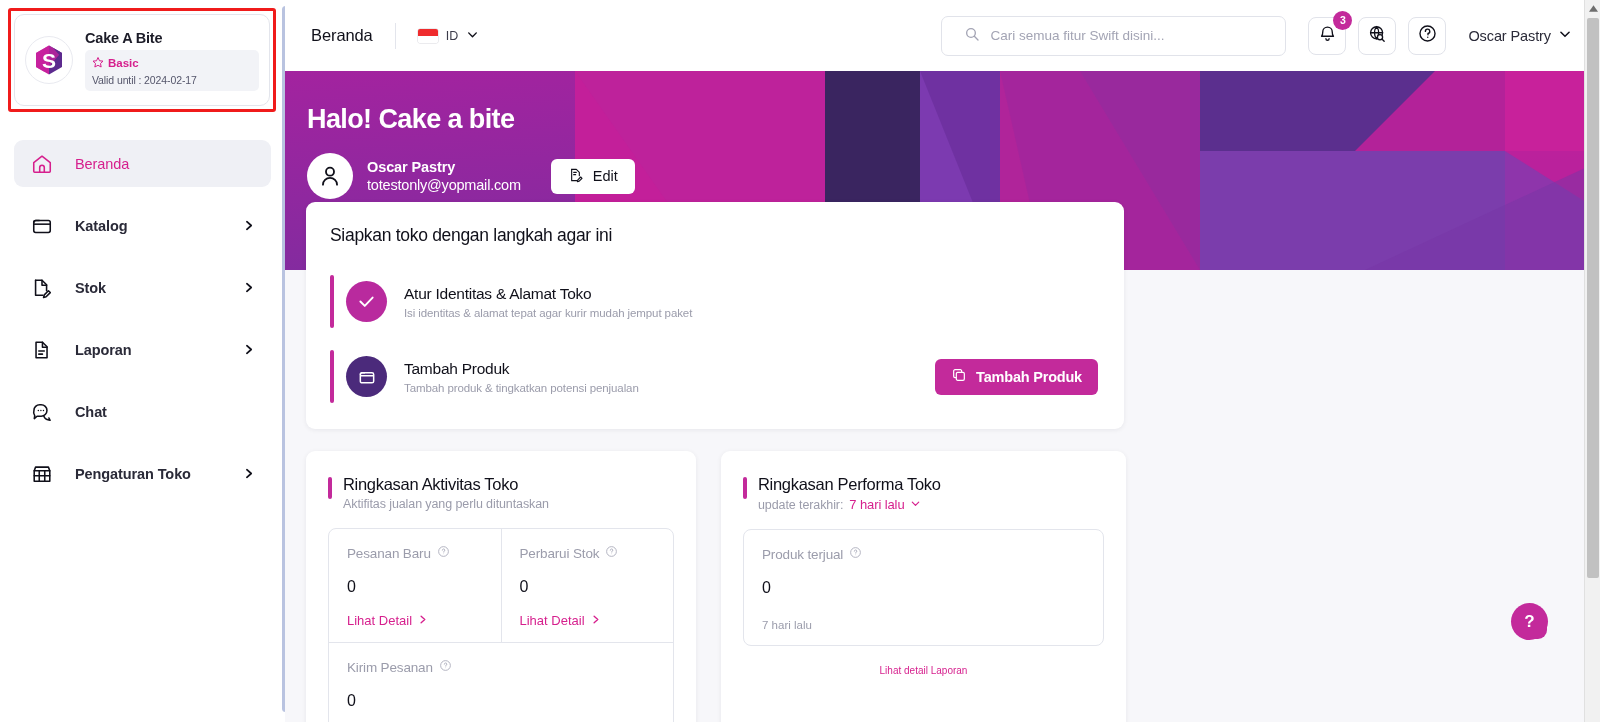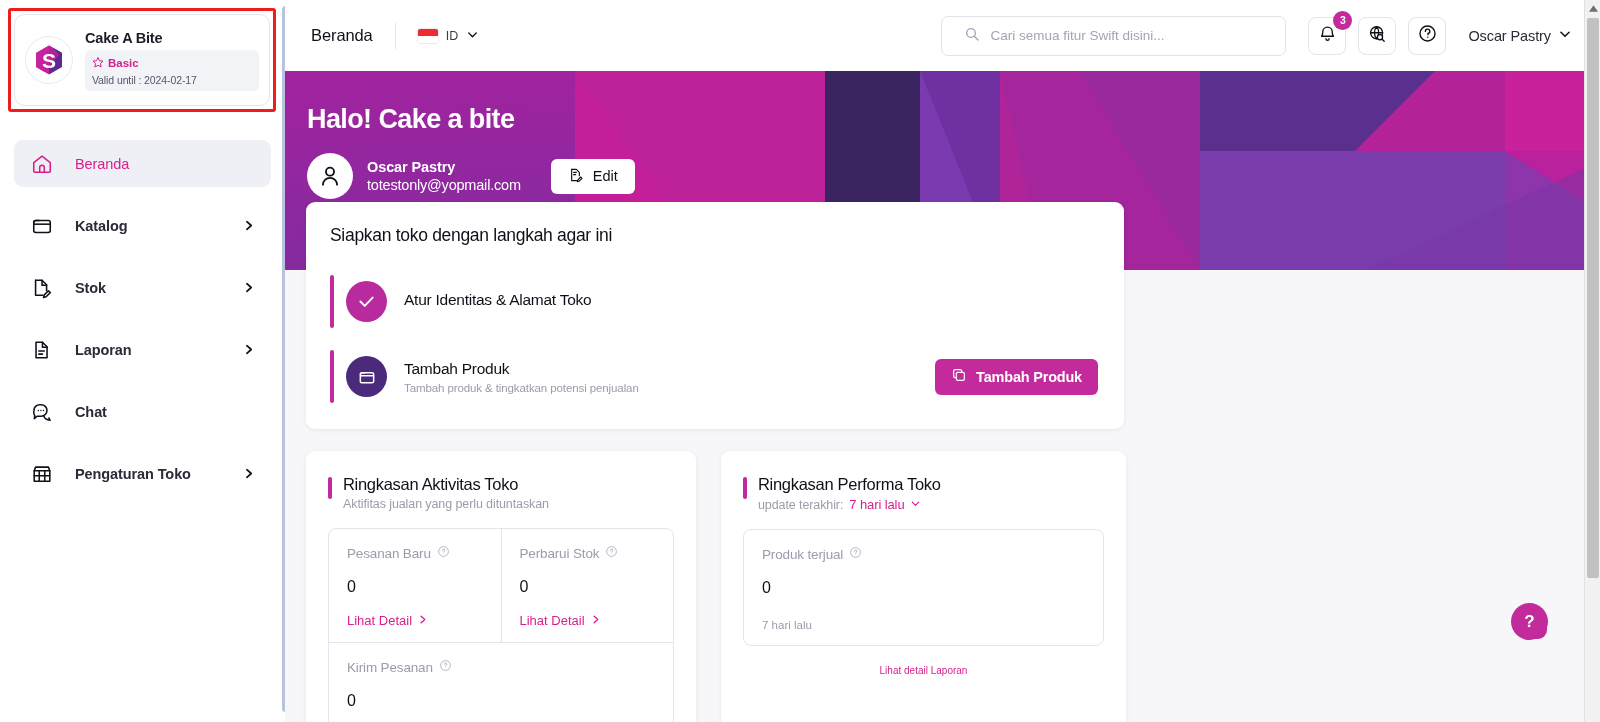--- a/index.html
+++ b/index.html
@@ -539,20 +539,21 @@
 
         <div class="step">
           <span class="step-bar"></span>
           <span class="step-circle done">
             <svg width="21" height="21" viewBox="0 0 24 24" fill="none" stroke="#fff" stroke-width="2.2" stroke-linecap="round" stroke-linejoin="round">
               <polyline points="5,12 10,17 19,7.5"></polyline>
             </svg>
           </span>
           <div class="step-txt">
             <div class="step-head">Atur Identitas &amp; Alamat Toko</div>
+            <div class="step-sub">Isi identitas &amp; alamat tepat agar kurir mudah jemput paket</div>
           </div>
         </div>
 
         <div class="step">
           <span class="step-bar"></span>
           <span class="step-circle todo">
             <svg width="20" height="20" viewBox="0 0 24 24" fill="none" stroke="#fff" stroke-width="1.8" stroke-linejoin="round">
               <rect x="4" y="7" width="16" height="12" rx="2"></rect>
               <path d="M4 10.5h16"></path>
                 <path d="M4 9c0-1.2.9-2 2-2h3.6"></path>

